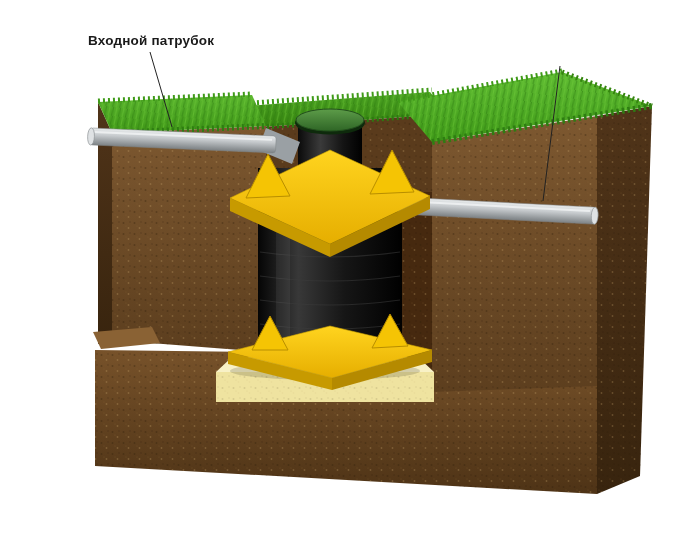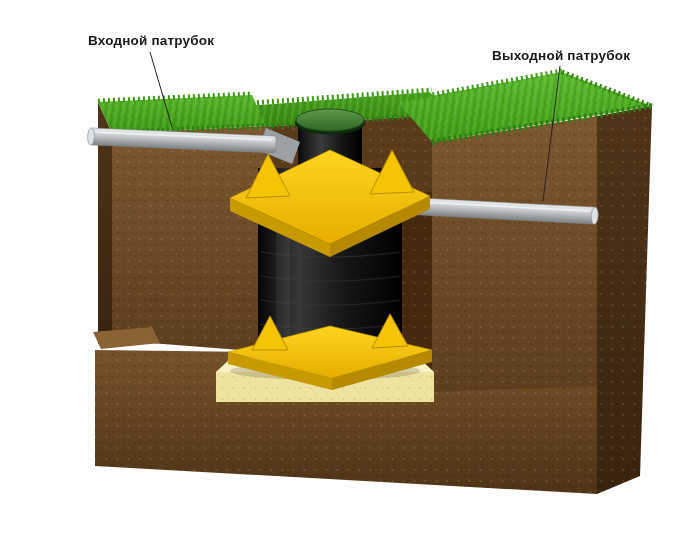--- a/index.html
+++ b/index.html
@@ -187,15 +187,14 @@
     <polygon points="330,244 430,196 430,209 330,257" fill="#b58a00"></polygon>
     <polygon points="246,198 268,154 290,196" fill="#f5c404" stroke="#b88e00" stroke-width="1"></polygon>
     <polygon points="370,194 392,150 414,192" fill="#f5c404" stroke="#b88e00" stroke-width="1"></polygon>
   </g>
 
   <line x1="150" y1="52" x2="172" y2="127" stroke="#222222" stroke-width="1"></line>
   <line x1="560" y1="66" x2="543" y2="201" stroke="#222222" stroke-width="1"></line>
 </svg>
 
 <div class="callout inlet">Входной патрубок</div>
-<div class="callout outlet">Выходной патрубок</div>
 
 </div>
 
 </body></html>

